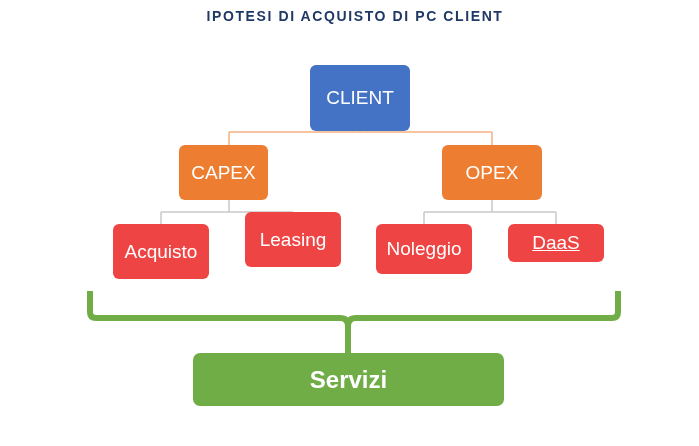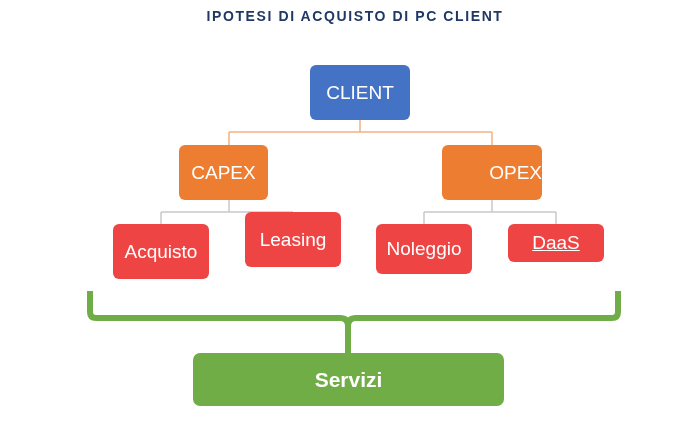--- a/index.html
+++ b/index.html
@@ -5,21 +5,21 @@
     html, body { margin: 0; padding: 0; background: #ffffff; }
     body { width: 699px; height: 446px; position: relative; overflow: hidden;
            font-family: "Liberation Sans", sans-serif; }
     .title { position: absolute; left: 0; width: 710px; top: 8px; text-align: center;
              font-size: 14px; font-weight: bold; letter-spacing: 1.6px; color: #1F3864; }
     .box { position: absolute; display: flex; align-items: center; justify-content: center;
            color: #ffffff; border-radius: 6px; font-size: 19px; box-sizing: border-box; }
     .blue { background: #4472C4; }
     .orange { background: #ED7D31; }
     .gray { background: #ef4444; }
-    .green { background: #70AD47; font-weight: bold; font-size: 21px; border-radius: 7px; }
+    .green { background: #70AD47; font-weight: bold; font-size: 24px; border-radius: 7px; }
     svg.lines { position: absolute; left: 0; top: 0; }
   </style>
 </head>
 <body>
 
 <div class="title">IPOTESI DI ACQUISTO DI PC CLIENT</div>
 
 <svg class="lines" width="699" height="446">
 
   <g fill="none" stroke="#F4B183" stroke-width="1.5">
@@ -39,29 +39,29 @@
   <g fill="none" stroke="#C9C9C9" stroke-width="1.5">
     <line x1="492" y1="200" x2="492" y2="212"></line>
     <line x1="424" y1="212" x2="556" y2="212"></line>
     <line x1="424" y1="212" x2="424" y2="224"></line>
     <line x1="556" y1="212" x2="556" y2="224"></line>
   </g>
 
   <path fill="none" stroke="#70AD47" stroke-width="6" stroke-linejoin="round" d="M 90 291 L 90 312 Q 90 318 96 318 L 340 318 Q 348 318 348 326 L 348 353 M 348 326 Q 348 318 356 318 L 612 318 Q 618 318 618 312 L 618 291"></path>
 </svg>
 
-<div class="box blue" style="left:310px; top:65px; width:100px; height:55px;">
+<div class="box blue" style="left:310px; top:65px; width:100px; height:66px;">
   <span>CLIENT</span>
 </div>
 
 <div class="box orange" style="left:179px; top:145px; width:89px; height:55px;">
   <span>CAPEX</span>
 </div>
 
-<div class="box orange" style="left:442px; top:145px; width:100px; height:55px;justify-content:flex-end;">
+<div class="box orange" style="left:442px; top:145px; width:100px; height:55px;">
   <span>OPEX</span>
 </div>
 
 <div class="box gray" style="left:113px; top:224px; width:96px; height:55px;">
   <span>Acquisto</span>
 </div>
 
 <div class="box gray" style="left:245px; top:212px; width:96px; height:55px;">
   <span>Leasing</span>
 </div>

